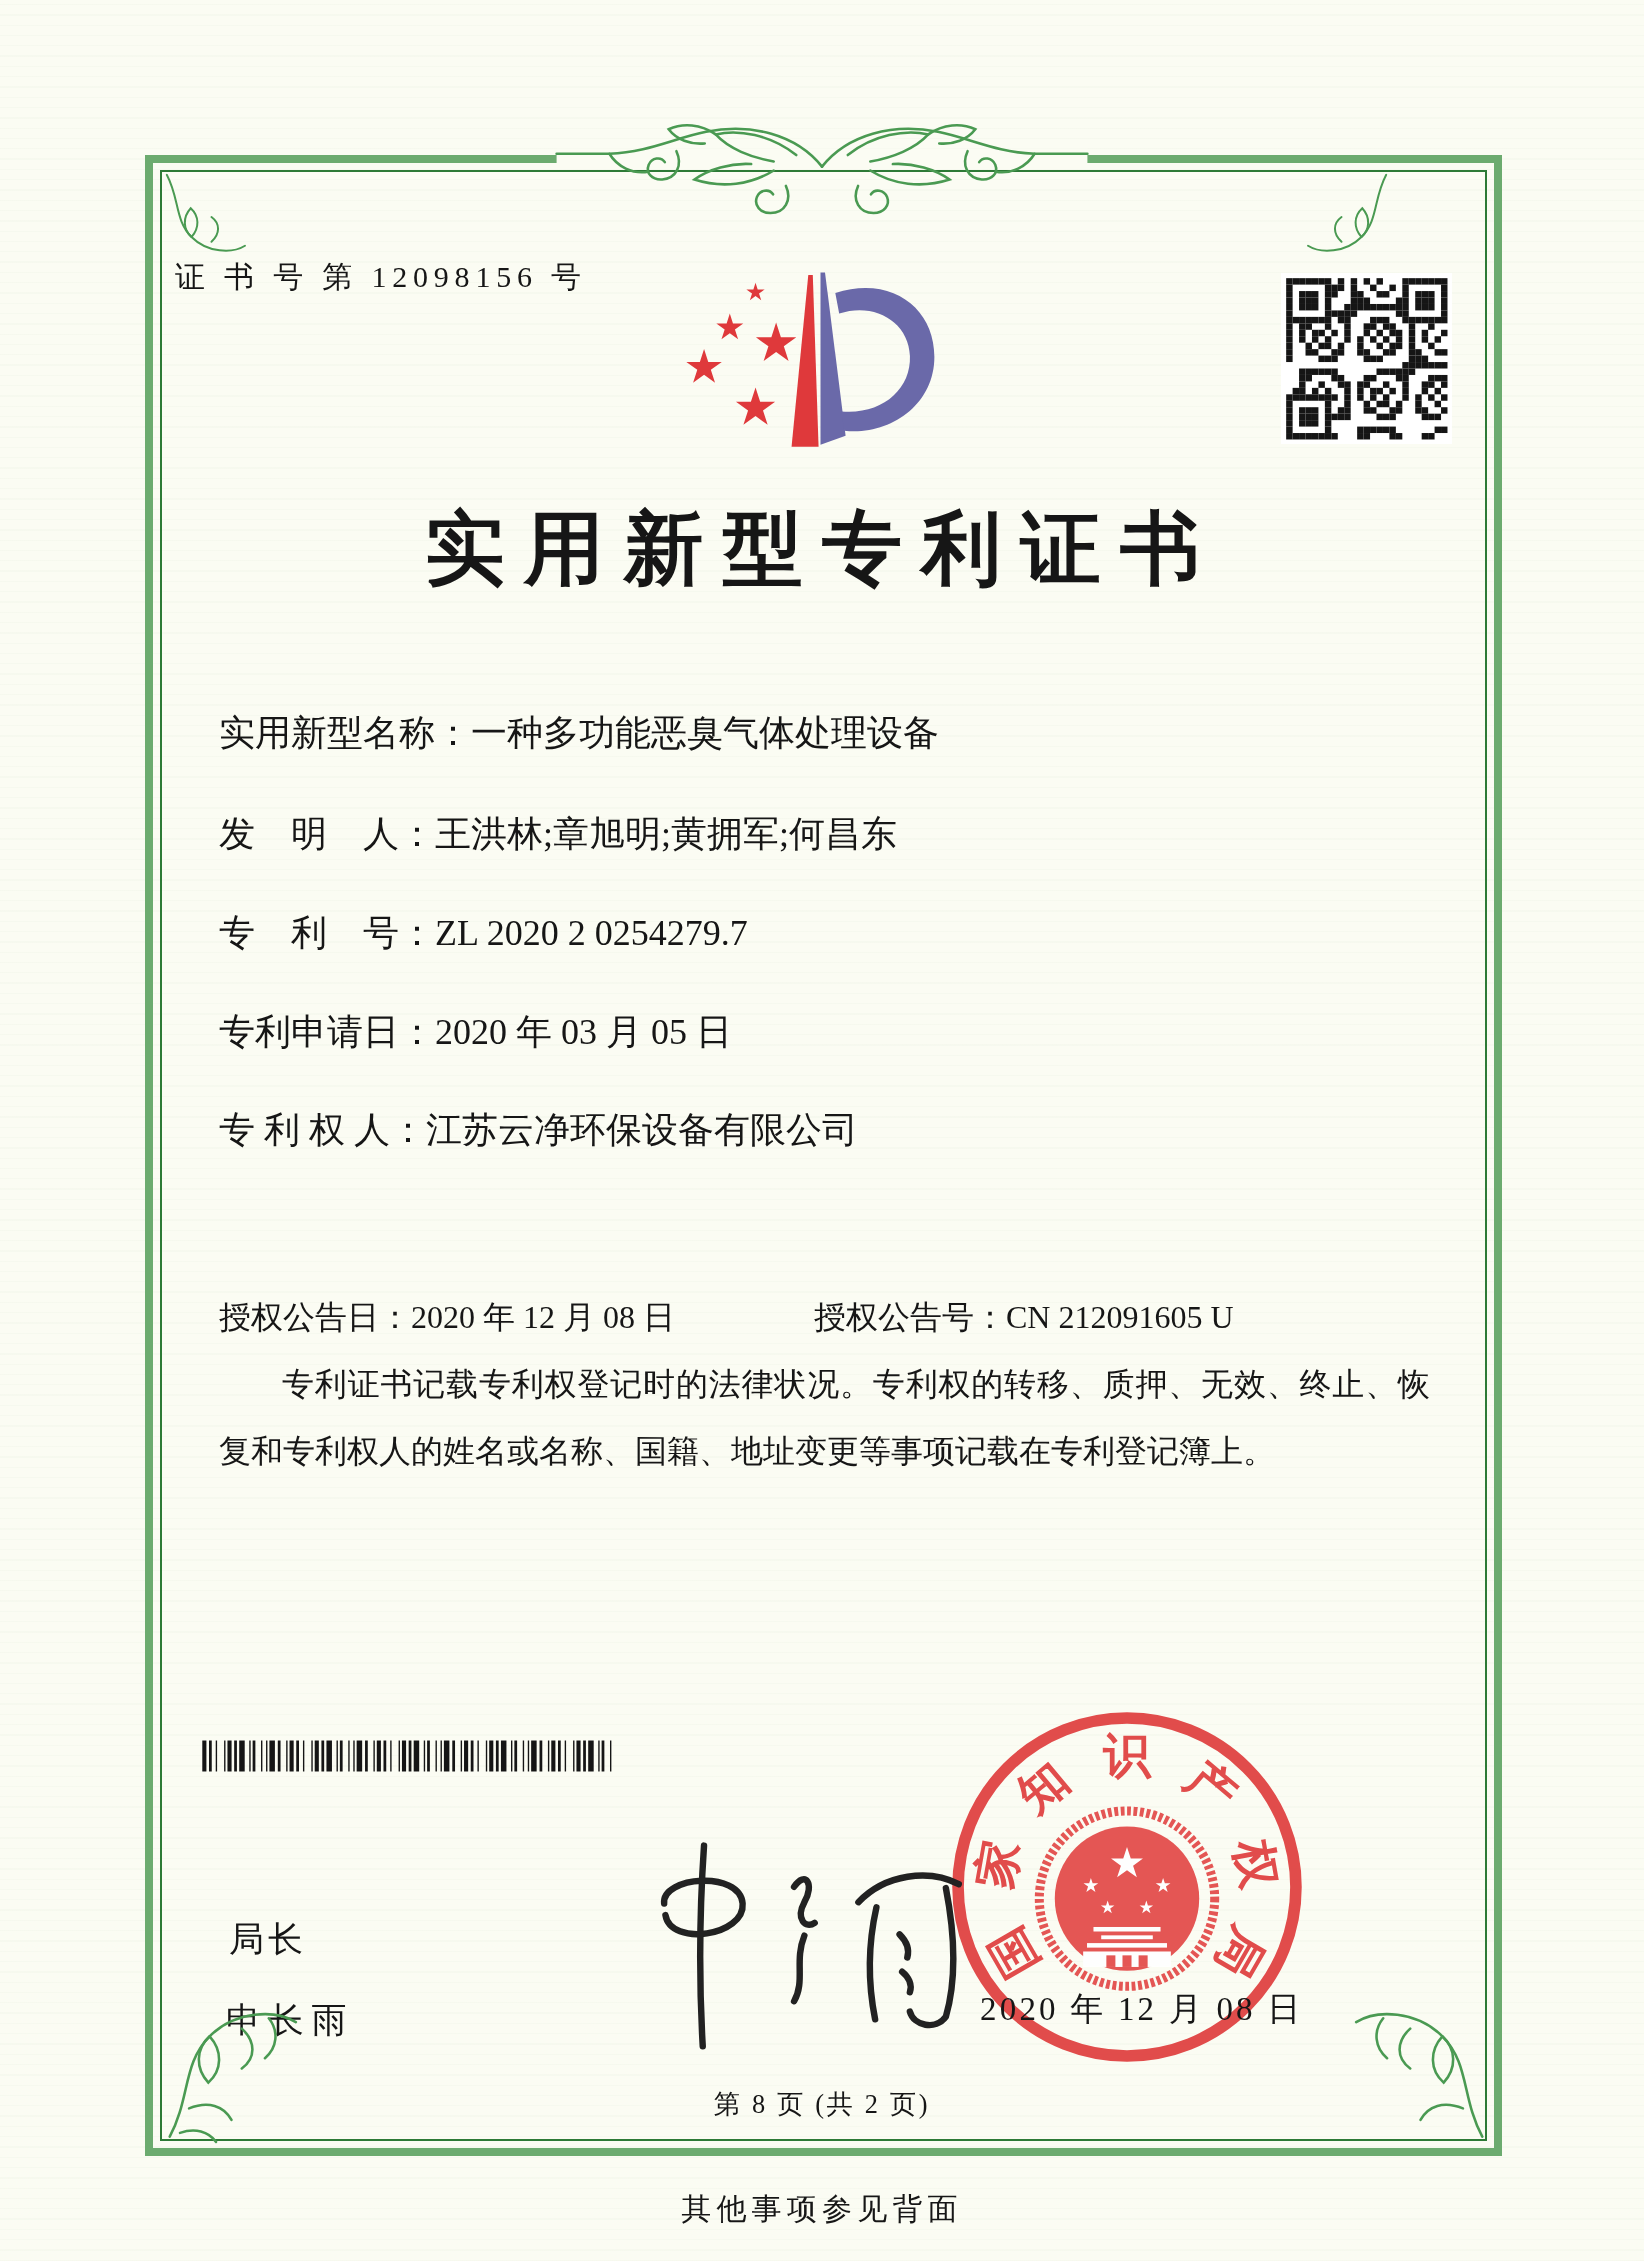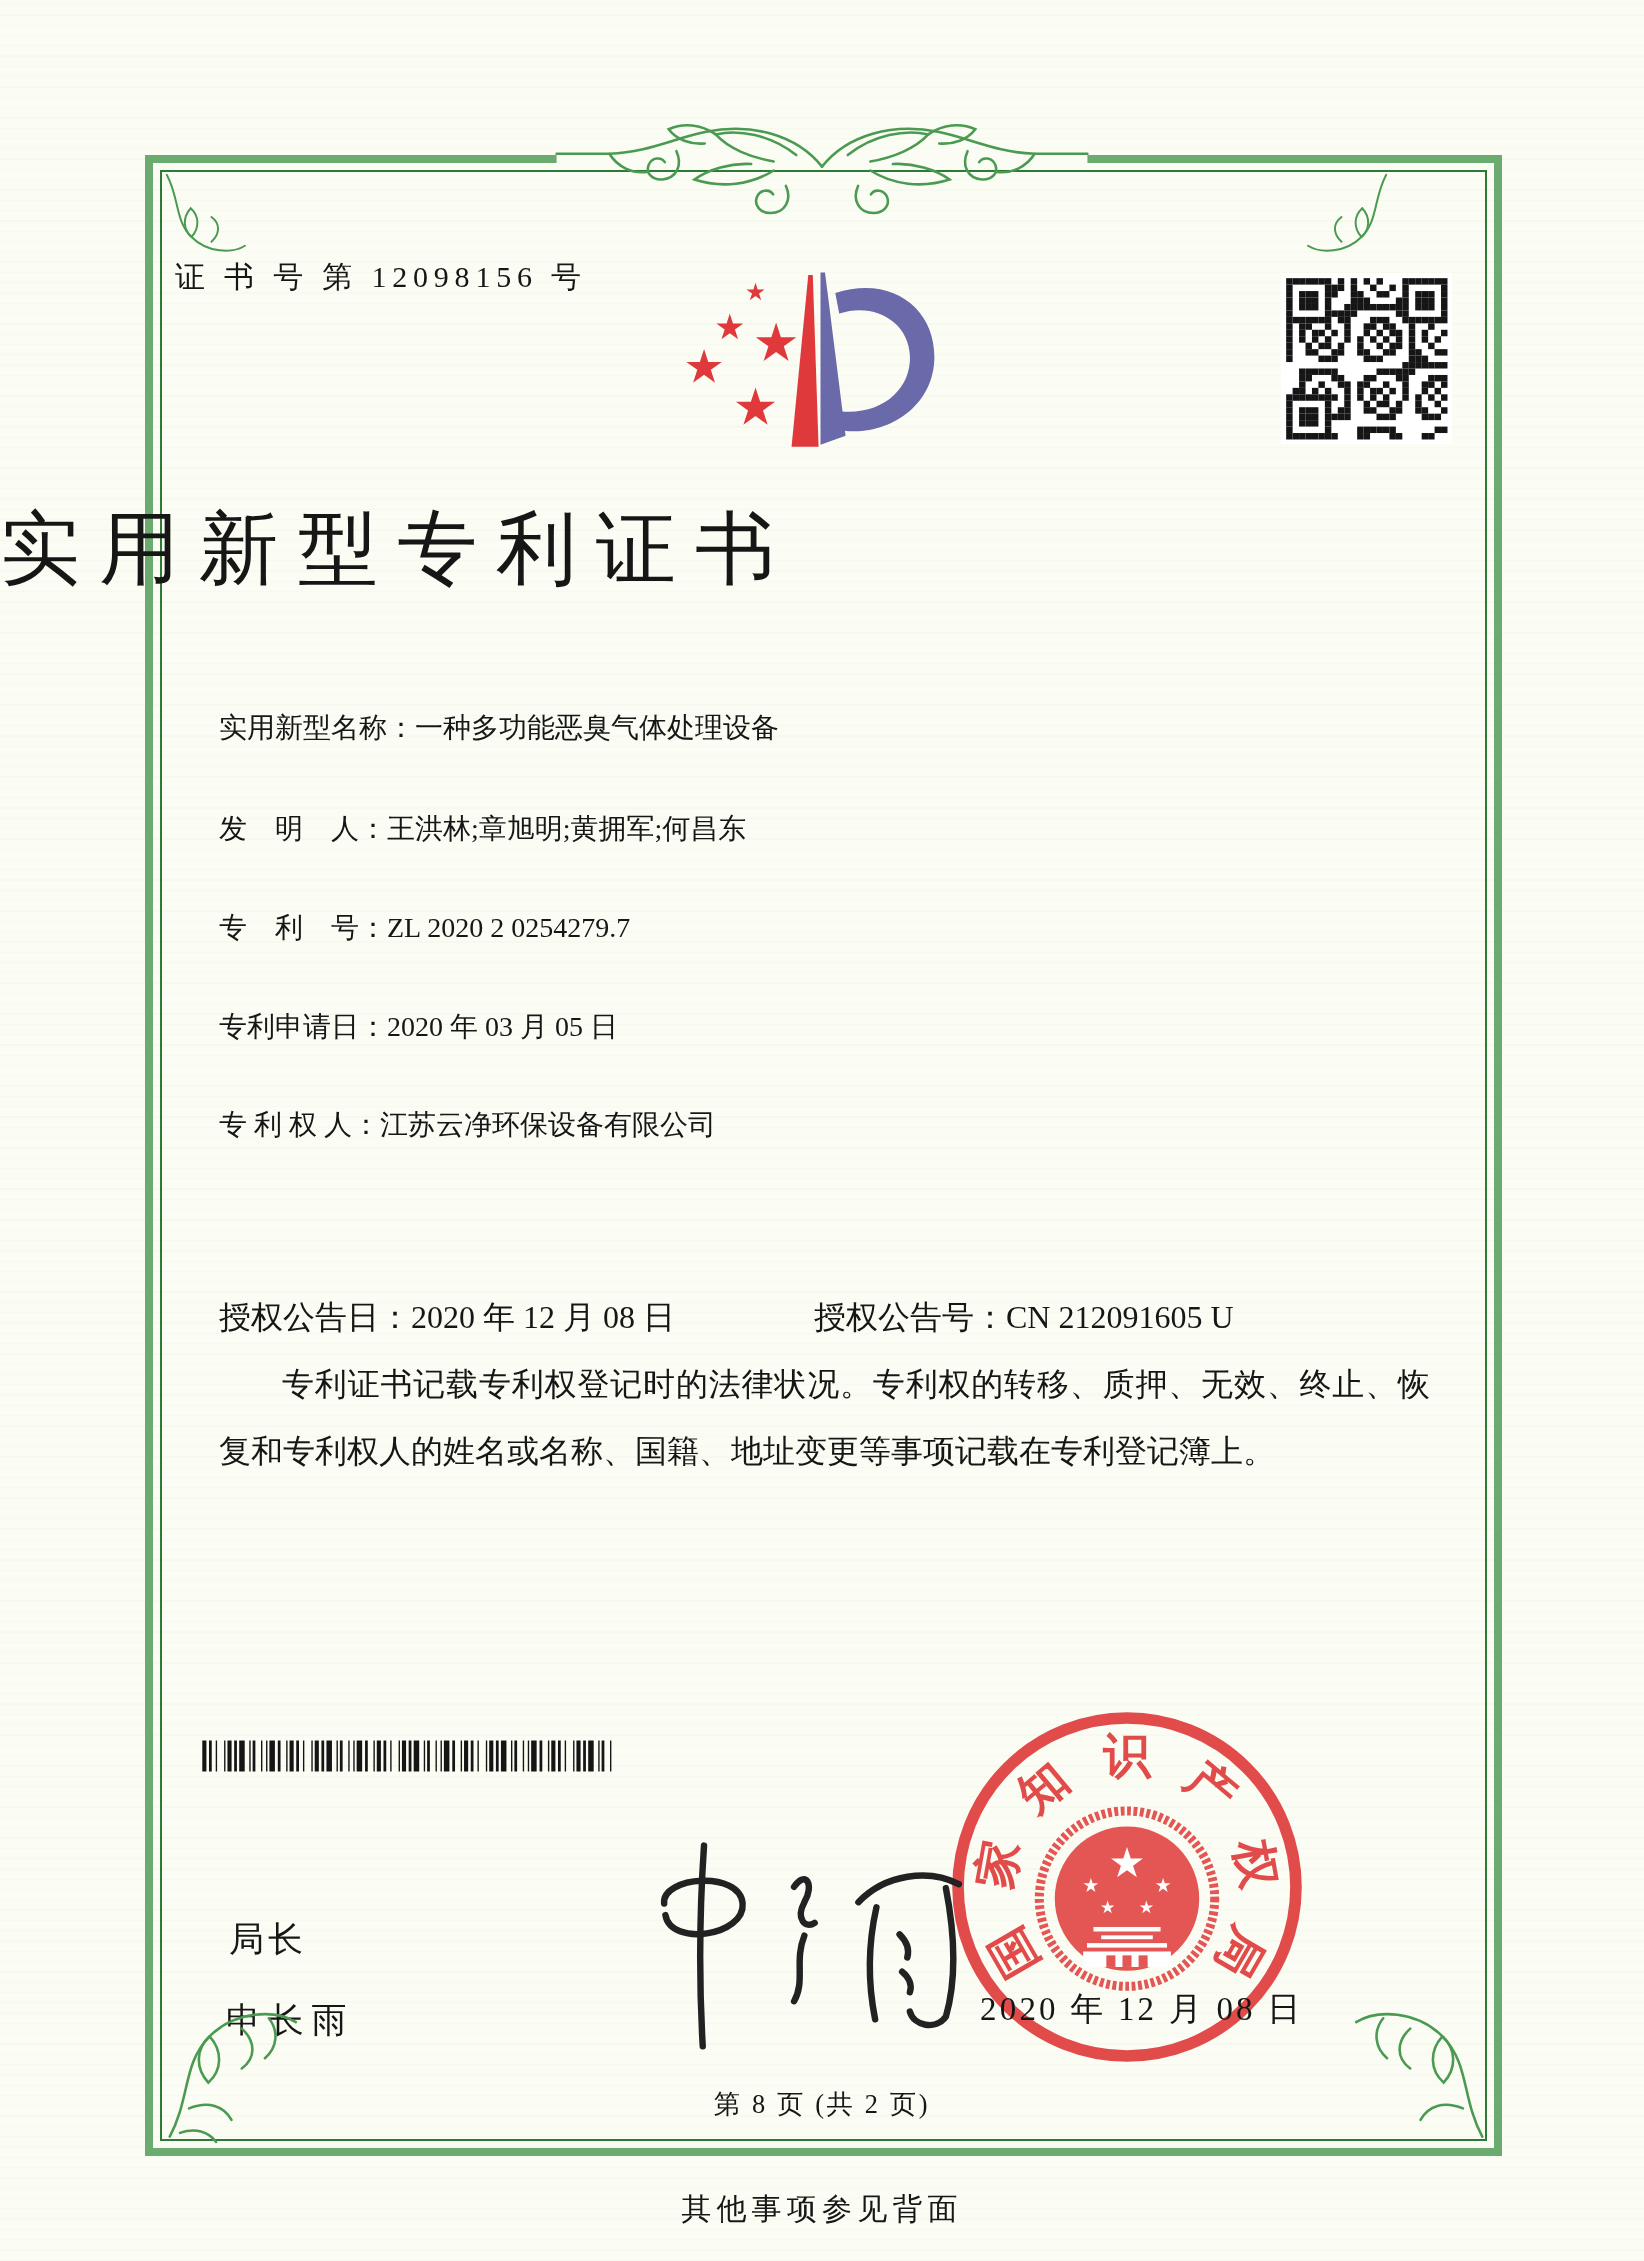--- a/index.html
+++ b/index.html
@@ -16,22 +16,22 @@
   
   #frame-outer{
     left:145px;top:155px;width:1357px;height:2001px;
     border:8.4px solid #6cab6f;box-sizing:border-box;
   }
   #frame-inner{
     position:absolute;left:7px;top:7px;right:7px;bottom:7px;
     border:2.6px solid #2d7a36;box-sizing:border-box;
   }
   #cert-number{left:175px;top:257px;font-size:30px;letter-spacing:5.8px;}
-  #title{left:0;top:496px;width:1644px;text-align:left;font-size:80px;letter-spacing:19.3px;font-weight:400;}
-  .field-row{left:219px;width:1225px;font-size:28px;white-space:nowrap;}
+  #title{left:0;top:496px;width:1644px;text-align:center;font-size:80px;letter-spacing:19.3px;font-weight:700;}
+  .field-row{left:219px;width:1225px;font-size:36px;white-space:nowrap;}
   .field-label{color:#161616;}
   .field-value{color:#161616;}
   #row-name{top:709px;}
   #row-inventor{top:810px;}
   #row-patno{top:909px;}
   #row-filing{top:1008px;}
   #row-patentee{top:1106px;}
   #row-address{top:1204px;}
   #row-grant{top:1296px;left:219px;width:1225px;font-size:32px;white-space:nowrap;}
   .grant-gap{display:inline-block;width:139px;}

